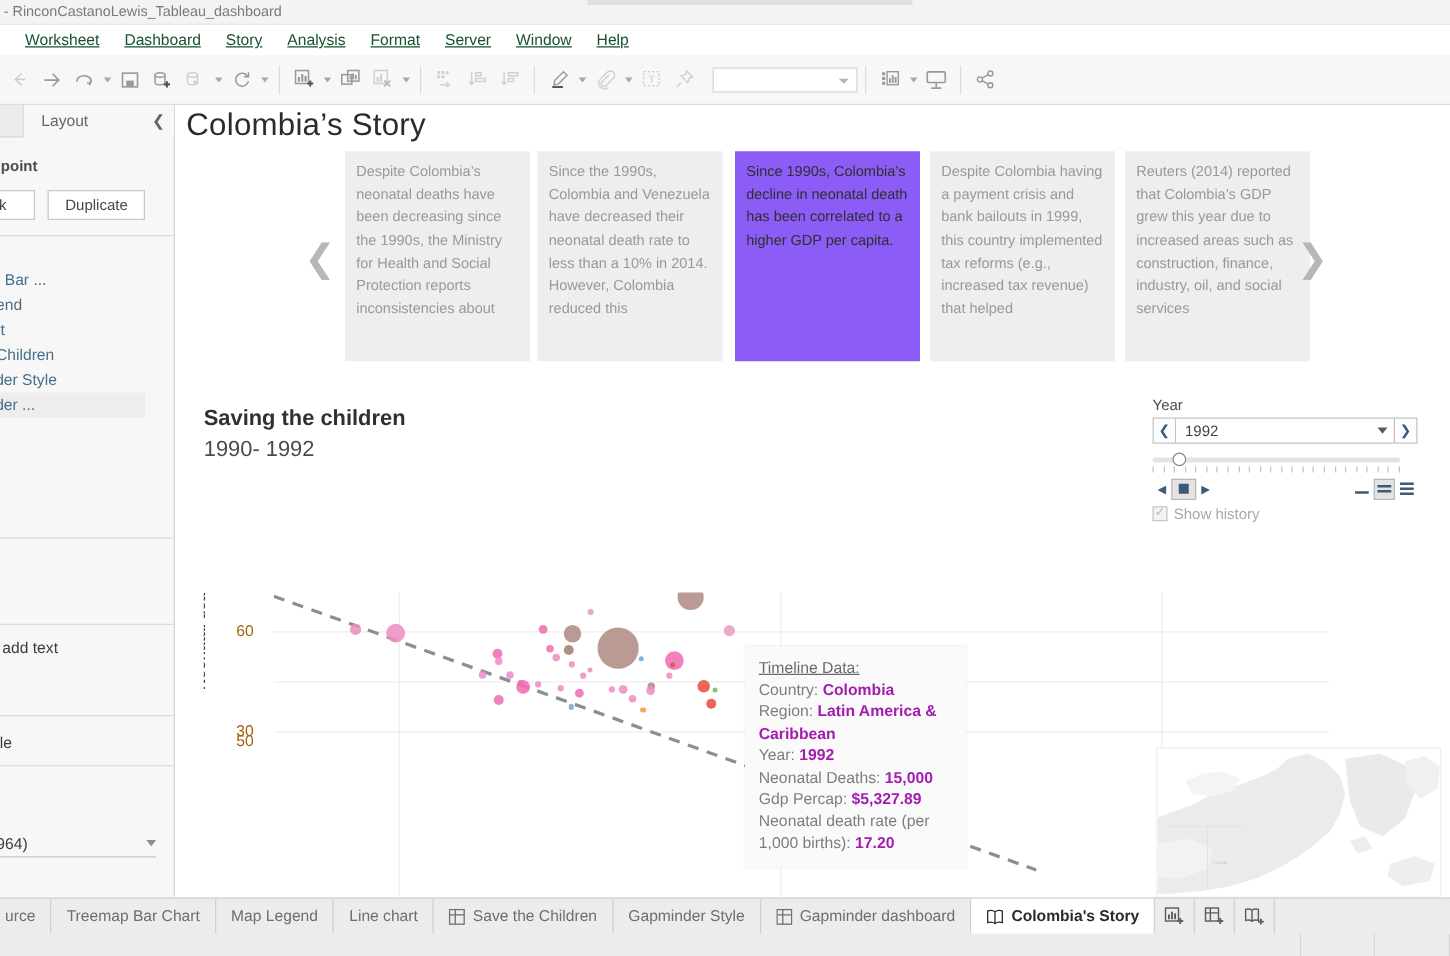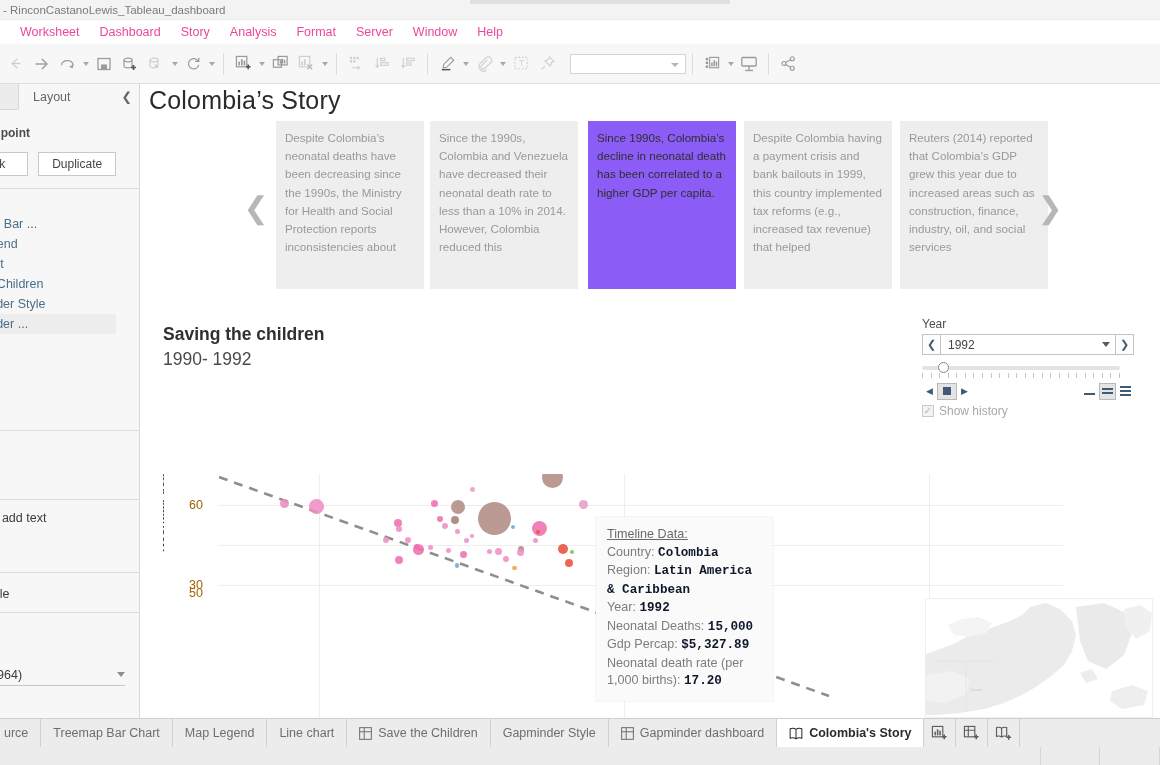--- a/index.html
+++ b/index.html
@@ -27,22 +27,22 @@
     background: #e0e0e0;
   }
 
   
   .menubar {
     position: absolute; left: 0; top: 20px; width: 1160px; height: 24px;
     background: #ffffff;
     display: flex; align-items: center; padding-left: 10px;
   }
   .menu-item {
-    font-size: 12.5px; color: #ec4899; padding: 0 10px;
-    line-height: 24px; white-space: nowrap; cursor: default;
+    font-size: 12.5px; color: #14532d; padding: 0 10px;
+    line-height: 24px; white-space: nowrap; cursor: default; text-decoration: underline;
   }
 
   
   .toolbar {
     position: absolute; left: 0; top: 44px; width: 1160px; height: 40px;
     background: #f7f7f7; border-bottom: 1px solid #dddddd;
     display: flex; align-items: center; padding-left: 2px;
   }
   .tb-btn {
     width: 26px; height: 26px; display: flex; align-items: center;
@@ -236,21 +236,21 @@
   }
 
   
   .tooltip {
     position: absolute; left: 455px; top: 433px; width: 177px;
     background: #fafafa; padding: 9px 10px 10px 11px;
     font-size: 12.6px; line-height: 17.5px; color: #7d7d7d;
     box-shadow: 0 0 0 1px rgba(0,0,0,.035);
   }
   .tt-head { text-decoration: underline; color: #6a6a6a; }
-  .tooltip b { color: #0f172a; font-weight: bold; font-family: Liberation Mono, monospace; }
+  .tooltip b { color: #a21caf; font-weight: bold; }
 
   
   .mapbox {
     position: absolute; left: 784px; top: 514px; width: 228px; height: 120px;
     background: #ffffff; border: 1px solid #eeeeee; overflow: hidden;
   }
 
   
   .tabbar {
     position: absolute; left: 0; top: 718px; width: 1160px; height: 29px;

